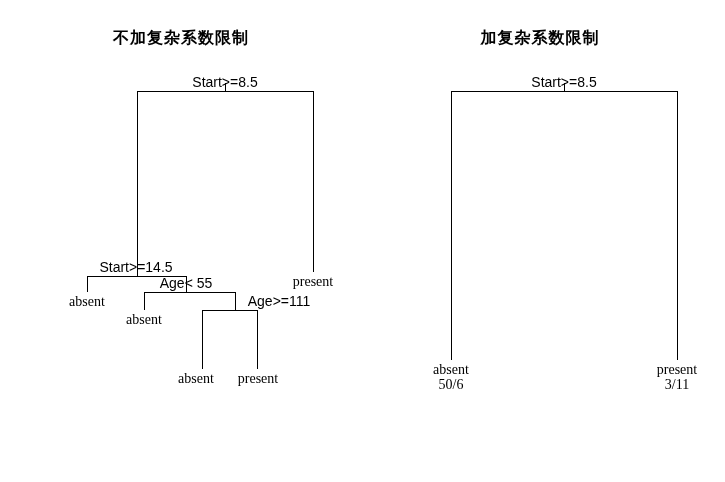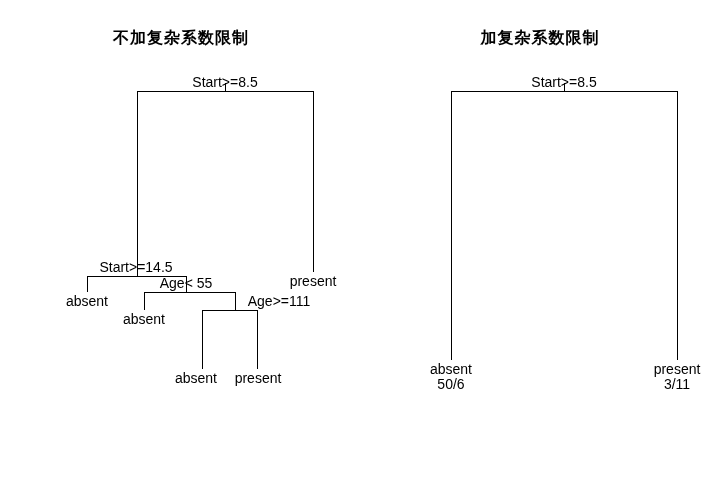--- a/index.html
+++ b/index.html
@@ -62,21 +62,21 @@
     position: absolute;
     font-family: "Liberation Sans", sans-serif;
     font-size: 14px;
     line-height: 15px;
     color: #000000;
     white-space: nowrap;
     transform: translateX(-50%);
     text-align: center;
   }
   .split-label { font-size: 14px; }
-  .leaf-label  { font-size: 14px; }
+  .leaf-label  { font-size: 14px; font-family: Liberation Serif, serif; }
   .leaf-count  { font-size: 14px; display: block; }
 </style>
 </head>
 <body>
 
 <div id="root-canvas">
 
   <div class="panel panel-left">
     <div class="panel-title">不加复杂系数限制</div>
   </div>

